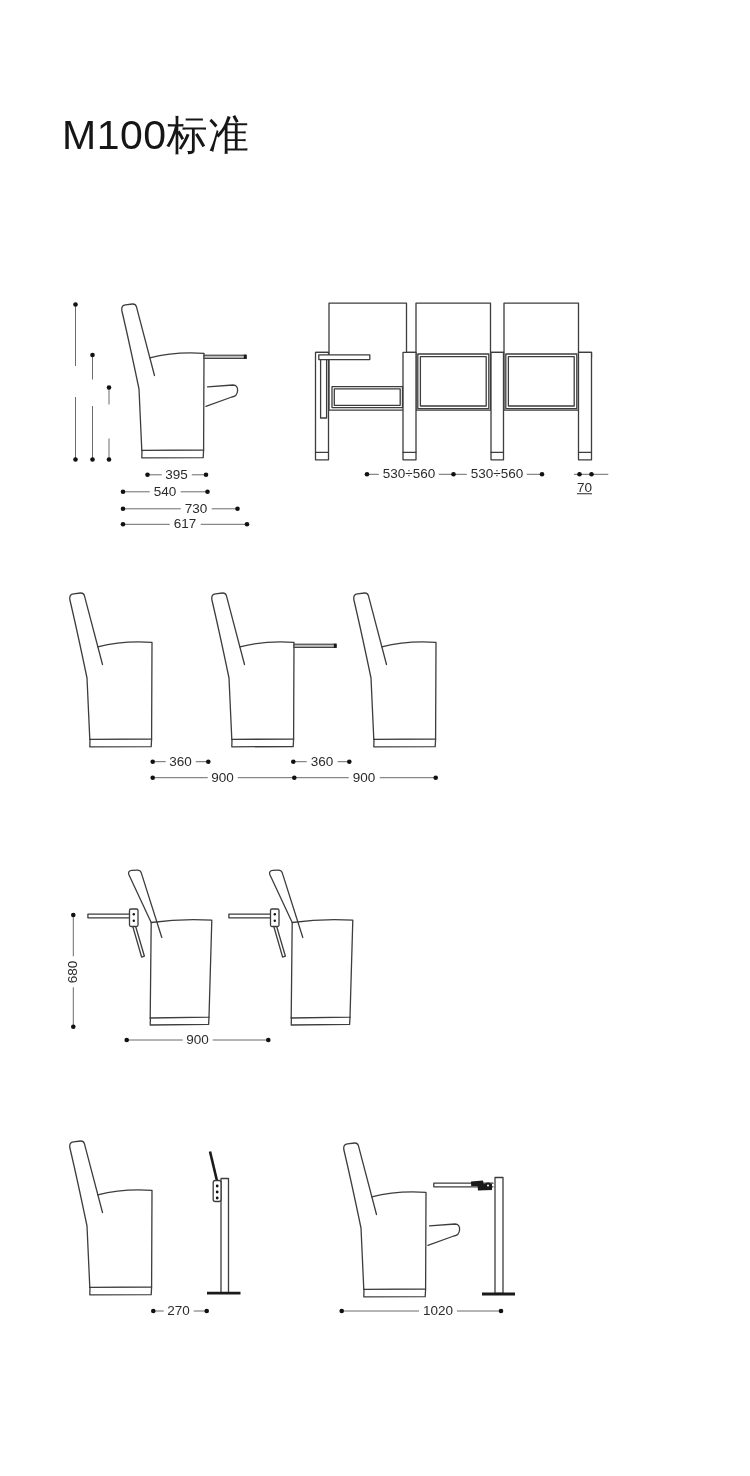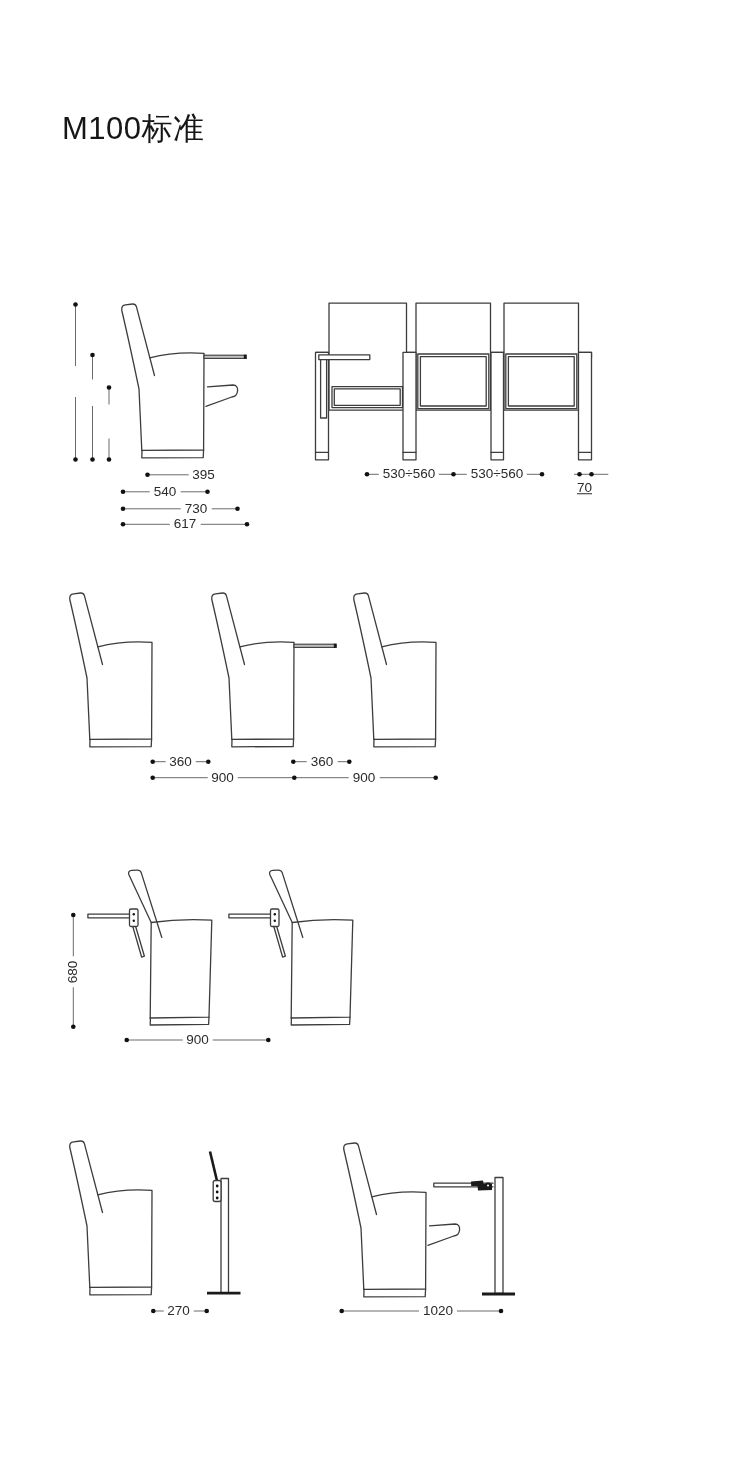--- a/index.html
+++ b/index.html
@@ -8,21 +8,21 @@
     width:750px;
     height:1476px;
     background:#ffffff;
     font-family:"Liberation Sans","DejaVu Sans",sans-serif;
     overflow:hidden;
   }
   .page-title{
     position:absolute;
     left:62px;
     top:108px;
-    font-size:31px;
+    font-size:41px;
     font-weight:400;
     color:#161616;
     letter-spacing:0.5px;
     white-space:nowrap;
   }
   svg.canvas{position:absolute;left:0;top:0;}
   
   .s{fill:none;stroke:#3d3d3d;stroke-width:1.3;stroke-linejoin:round;stroke-linecap:round;}
   .sf{fill:#ffffff;stroke:#3d3d3d;stroke-width:1.3;stroke-linejoin:round;}
   .fillgrey{fill:#c0c0c0;stroke:#3d3d3d;stroke-width:1.1;}
@@ -226,21 +226,21 @@
       <use href="#stand-ext" transform="translate(433,1177)"></use>
 
       <g>
         <line class="dim" x1="341.7" y1="1311" x2="501" y2="1311"></line>
         <circle class="dot" cx="341.7" cy="1311" r="2.3"></circle>
           <circle class="dot" cx="501" cy="1311" r="2.3"></circle>
       </g>
     </g>
   </svg>
 
-  <span class="dim-label" style="left:176.5px;top:474.8px;margin-left:27px;">395</span>
+  <span class="dim-label" style="left:176.5px;top:474.8px;">395</span>
   <span class="dim-label" style="left:165px;top:491.8px;">540</span>
   <span class="dim-label" style="left:196px;top:508.8px;">730</span>
   <span class="dim-label" style="left:185px;top:524.3px;">617</span>
 
   <span class="dim-label" style="left:409px;top:474.3px;">530÷560</span>
   <span class="dim-label" style="left:497px;top:474.3px;">530÷560</span>
   <span class="dim-label" style="left:584.5px;top:488px;background:transparent;text-decoration:underline;">70</span>
 
   <span class="dim-label" style="left:180.5px;top:761.7px;">360</span>
   <span class="dim-label" style="left:322px;top:761.7px;">360</span>

